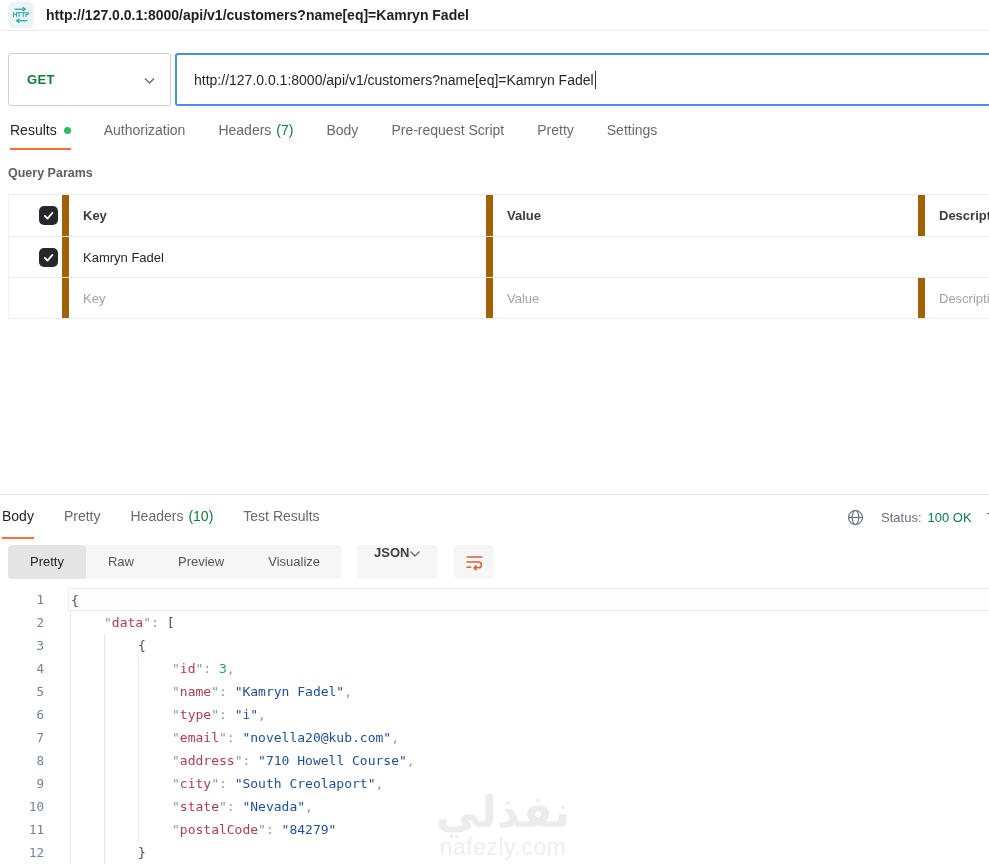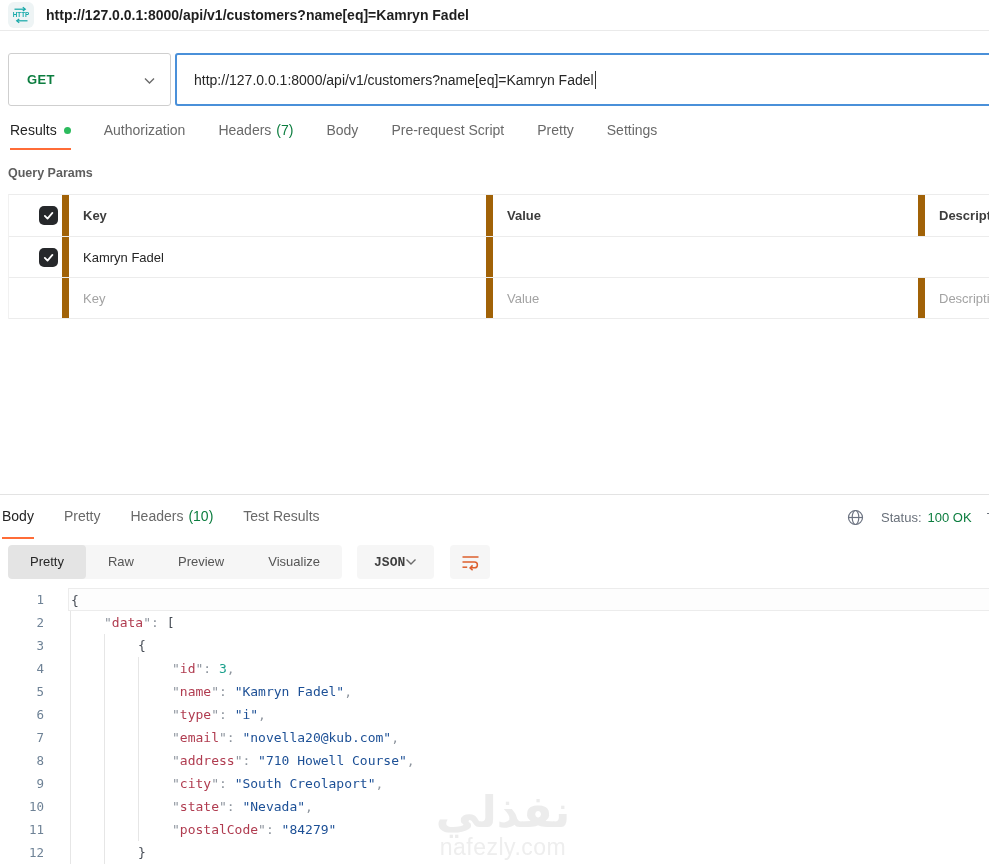--- a/index.html
+++ b/index.html
@@ -56,21 +56,21 @@
   .status-cluster { margin-left:auto; display:flex; align-items:center; gap:0; white-space:nowrap; margin-right:-8px; font-size:13px; color:#69707a; }
   .status-cluster .globe { margin-right:17px; display:flex; }
   .status-value { color:#0c7d3f; margin-left:6px; }
   .time-partial { margin-left:15px; }
 
   
   .view-bar { display:flex; margin:6px 0 0 8px; gap:15px; height:34px; }
   .segmented { display:flex; background:#f6f6f6; border-radius:4px; overflow:hidden; }
   .segment { padding:0 22px; line-height:34px; font-size:13px; color:#555; cursor:pointer; border-radius:4px; }
   .segment.active { background:#e4e4e4; color:#262626; }
-  .json-btn { background:#f6f6f6; border-radius:4px; display:flex; align-items:center; padding:0 17px; cursor:pointer;font-family:Liberation Mono, monospace; }
+  .json-btn { background:#f6f6f6; border-radius:4px; display:flex; padding:0 17px; cursor:pointer; }
   .json-btn .fmt { font-size:13px; font-weight:bold; color:#3f3f3f; }
   .wrap-btn { width:40px; background:#f6f6f6; border-radius:4px; display:flex; align-items:center; justify-content:center; cursor:pointer; margin-left:1px; }
 
   
   .code-area { margin-top:9px; font-family:"DejaVu Sans Mono","Liberation Mono",monospace; font-size:13px; }
   .code-line { display:flex; height:23px; line-height:23px; }
   .gutter { width:44px; flex:none; text-align:right; color:#6e8296; font-size:12.5px; }
   .line-content { position:relative; flex:1; margin-left:24px; white-space:pre; }
   .code-line.active .line-content { border-top:1px solid #ececec; border-bottom:1px solid #ececec; border-left:1px solid #ececec; background:#fdfdfd; }
   .guide { position:absolute; top:0; bottom:0; border-left:1px solid #e6e6e6; }

